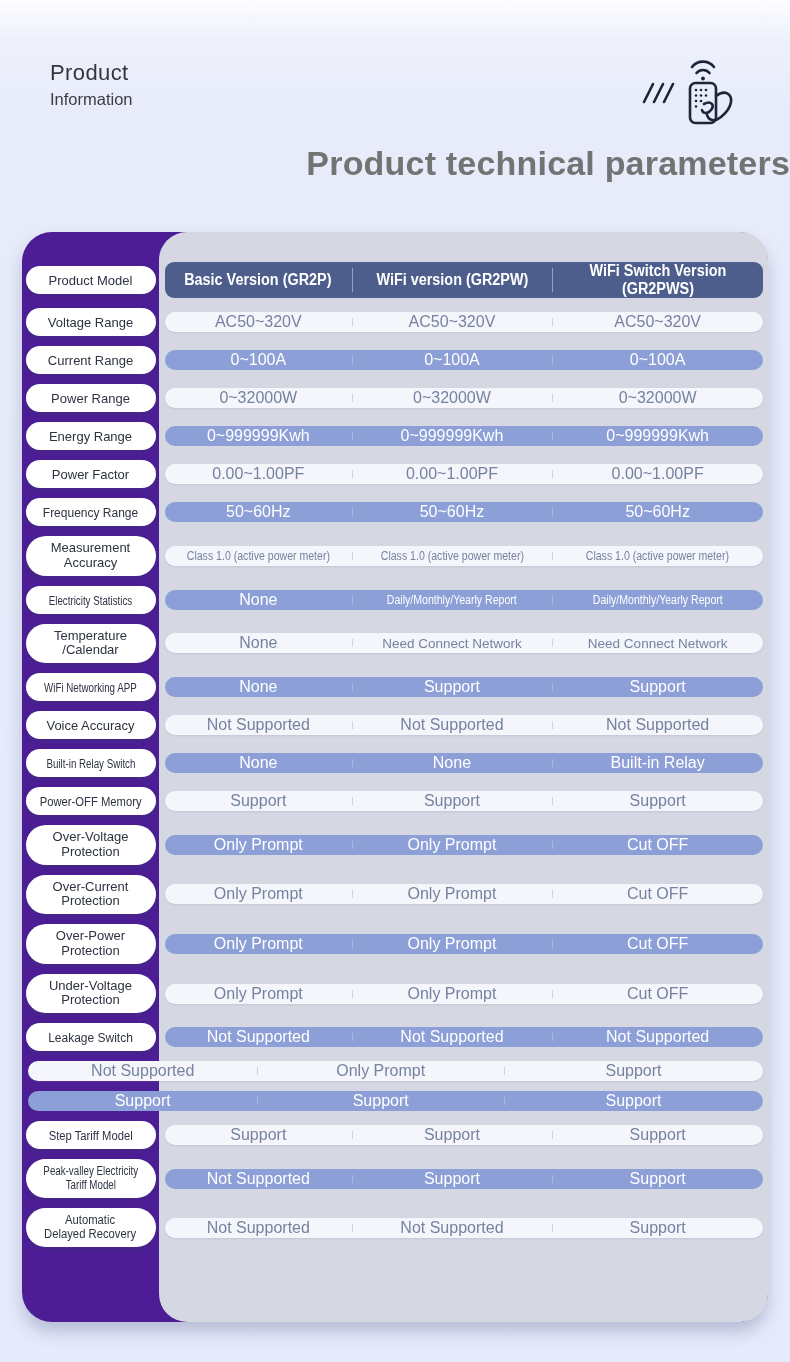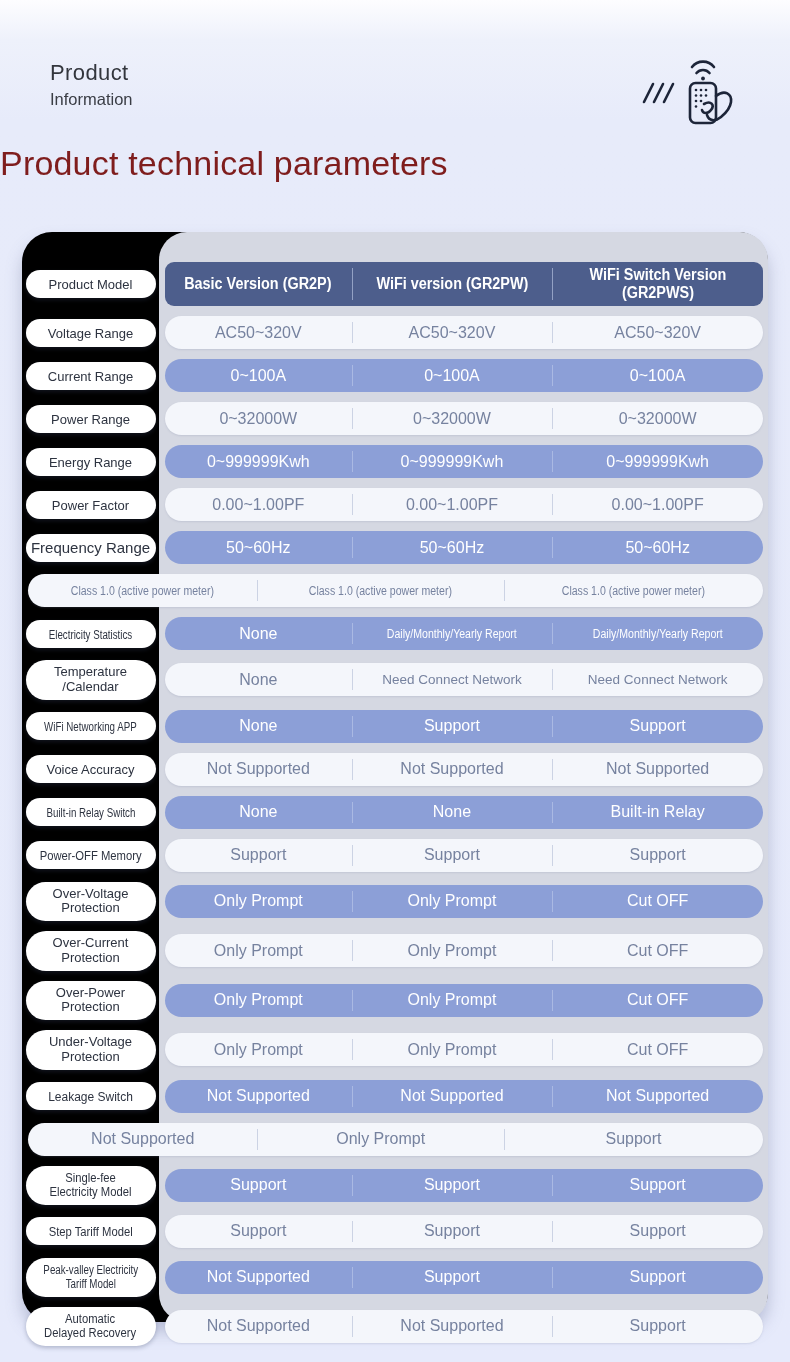--- a/index.html
+++ b/index.html
@@ -6,26 +6,26 @@
   body{
     width:790px;height:1362px;position:relative;overflow:hidden;
     font-family:"Liberation Sans",sans-serif;
     background:linear-gradient(180deg,#fdfdff 0%,#eef1fb 40px,#e7ebfa 120px,#e6eafb 100%);
   }
   .brand{position:absolute;left:50px;top:60px;}
   .brand-l1{font-size:22px;font-weight:normal;color:#33363d;letter-spacing:.4px;}
   .brand-l2{font-size:16.5px;font-weight:normal;color:#3a3d45;margin-top:4px;}
   .hand-icon{position:absolute;right:46px;top:52px;width:110px;height:76px;}
   .page-title{
-    position:absolute;left:0;top:144px;width:100%;text-align:left;
-    font-size:34px;font-weight:normal;color:#7f1d1d;letter-spacing:.2px;
+    position:absolute;left:0;top:144px;width:100%;text-align:right;
+    font-size:34px;font-weight:bold;color:#737373;letter-spacing:.2px;
   }
   .panel{
     position:absolute;left:22px;top:232px;width:746px;height:1090px;
-    background:#000000;border-radius:30px;
+    background:#4c1d95;border-radius:30px;
     box-shadow:0 10px 16px rgba(100,110,150,.35);
   }
   .graypanel{
     position:absolute;left:137px;top:0;right:0;bottom:0;
     background:#d5d8e2;border-radius:28px;
   }
   .rows{
     position:absolute;left:0;top:0;right:0;bottom:0;
     display:flex;flex-direction:column;padding-top:30px;box-sizing:border-box;
   }
@@ -34,24 +34,24 @@
   .pill{
     background:#ffffff;border-radius:24px;width:130px;box-sizing:border-box;
     padding:5px 2px;text-align:center;color:#2d3340;
     box-shadow:0 2px 4px rgba(55,65,100,.30);
   }
   .pill-t{
     display:inline-block;white-space:pre;font-size:13px;line-height:1.12;
     transform:scaleX(var(--cx,1));transform-origin:center;
   }
   .bar{
-    flex:1;height:33px;margin:0 5px 0 6px;border-radius:17px;
+    flex:1;height:20px;margin:0 5px 0 6px;border-radius:17px;
     display:grid;grid-template-columns:93fr 100fr 105fr;align-items:stretch;
   }
-  .r-head .bar{height:44px;border-radius:9px;background:#4d5e8c;color:#ffffff;--sep:#93a1c4;}
+  .r-head .bar{height:36px;border-radius:9px;background:#4d5e8c;color:#ffffff;--sep:#93a1c4;}
   .r-head .cell-t{font-weight:bold;font-size:16.5px;line-height:1.12;}
   .r-light .bar{background:#f4f6fb;color:#76829f;--sep:#ccd3e4;box-shadow:0 1px 2px rgba(120,130,160,.20);}
   .r-blue .bar{background:#8c9fd7;color:#ffffff;--sep:#aab9e3;}
   .cell{position:relative;display:flex;align-items:center;justify-content:center;overflow:visible;}
   .cell + .cell::before{
     content:"";position:absolute;left:0;top:6px;bottom:6px;width:1px;background:var(--sep);
   }
   .cell-t{
     display:inline-block;white-space:pre;text-align:center;font-size:16px;
     transform:scaleX(var(--cx,1));transform-origin:center;
@@ -212,37 +212,43 @@
           </div>
       <div class="cell">
             <span class="cell-t">0.00~1.00PF</span>
           </div>
     </div>
   </div>
 
   <div class="row r-blue">
     <div class="labelcell">
       <div class="pill">
-        <span class="pill-t" style="font-size: 15px;">Frequency Range</span>
+        <span class="pill-t" style="font-size: 12px;">Frequency Range</span>
       </div>
     </div>
     <div class="bar">
       <div class="cell">
             <span class="cell-t">50~60Hz</span>
           </div>
       <div class="cell">
             <span class="cell-t">50~60Hz</span>
           </div>
       <div class="cell">
             <span class="cell-t">50~60Hz</span>
           </div>
     </div>
   </div>
 
   <div class="row r-light">
+    <div class="labelcell">
+      <div class="pill">
+        <span class="pill-t">Measurement
+Accuracy</span>
+      </div>
+    </div>
     <div class="bar">
       <div class="cell">
             <span class="cell-t" style="font-size: 12px; --cx: 0.88;">Class 1.0 (active power meter)</span>
           </div>
       <div class="cell">
             <span class="cell-t" style="font-size: 12px; --cx: 0.88;">Class 1.0 (active power meter)</span>
           </div>
       <div class="cell">
             <span class="cell-t" style="font-size: 12px; --cx: 0.88;">Class 1.0 (active power meter)</span>
           </div>
@@ -471,26 +477,20 @@
       <div class="cell">
             <span class="cell-t">Only Prompt</span>
           </div>
       <div class="cell">
             <span class="cell-t">Support</span>
           </div>
     </div>
   </div>
 
   <div class="row r-blue">
-    <div class="labelcell">
-      <div class="pill">
-        <span class="pill-t" style="font-size: 12.5px; --cx: 0.9;">Single-fee
-Electricity Model</span>
-      </div>
-    </div>
     <div class="bar">
       <div class="cell">
             <span class="cell-t">Support</span>
           </div>
       <div class="cell">
             <span class="cell-t">Support</span>
           </div>
       <div class="cell">
             <span class="cell-t">Support</span>
           </div>

